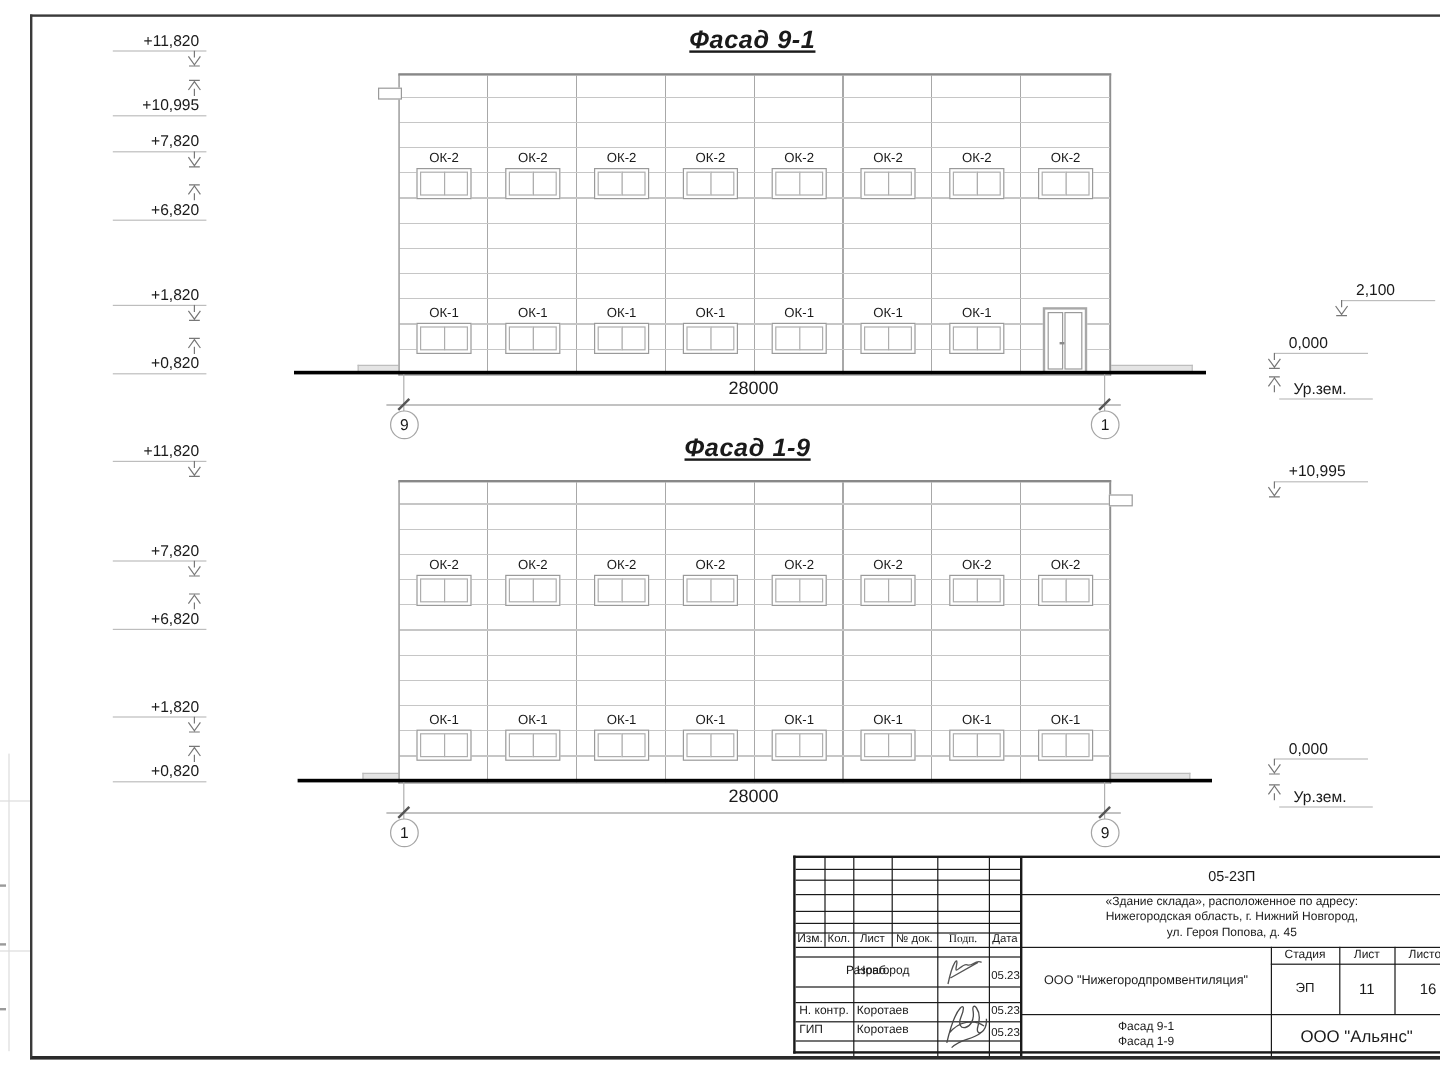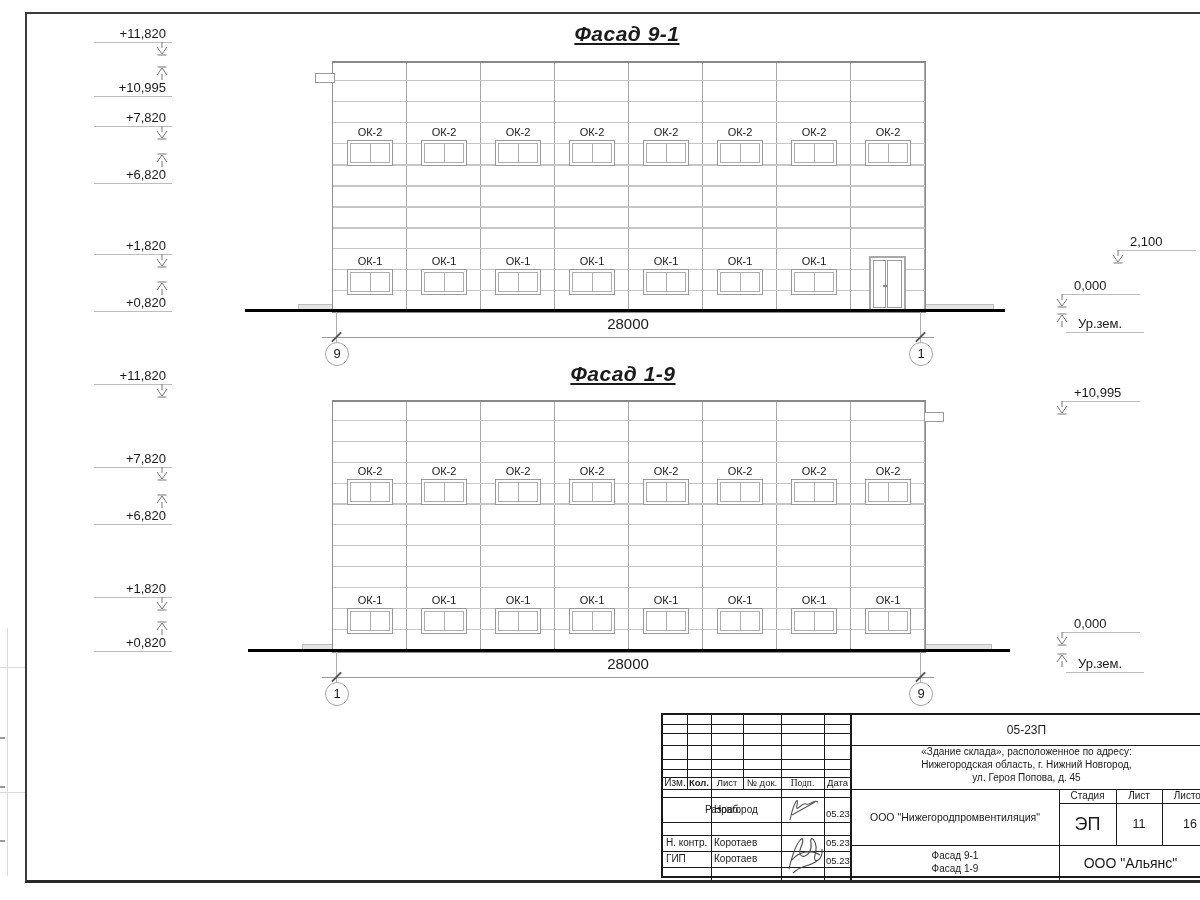--- a/index.html
+++ b/index.html
@@ -473,21 +473,21 @@
   <div class="hl" style="left:0;top:120px;width:188px;"></div>
   <div class="hl" style="left:0;top:136px;width:188px;"></div>
   <div class="hl" style="left:0;top:152px;width:188px;"></div>
 
   <div class="hl" style="left:188px;top:30px;width:351px;"></div>
   <div class="hl" style="left:188px;top:74px;width:351px;"></div>
   <div class="hl" style="left:396px;top:88px;width:143px;"></div>
   <div class="hl" style="left:188px;top:130px;width:351px;"></div>
 
   <div class="cell" style="left:0;top:62px;width:24px;height:12px;font-size:10px;">Изм.</div>
-  <div class="cell" style="left:24px;top:62px;width:24px;height:12px;font-size:9.5px;font-weight:bold;">Кол.</div>
+  <div class="cell" style="left:24px;top:62px;width:24px;height:12px;font-size:9.5px;">Кол.</div>
   <div class="cell" style="left:48px;top:62px;width:32px;height:12px;font-size:9.5px;">Лист</div>
   <div class="cell" style="left:80px;top:62px;width:38px;height:12px;font-size:9.5px;">№ док.</div>
   <div class="cell" style="left:118px;top:62px;width:43px;height:12px;font-size:9.5px;font-family:Liberation Serif, serif;">Подп.</div>
   <div class="cell" style="left:161px;top:62px;width:27px;height:12px;font-size:9.5px;text-align:right;">Дата</div>
 
   <div class="lcell" style="left:3px;top:89px;padding-left:39px;">Разраб.</div>
   <div class="lcell" style="left:51px;top:89px;">Новгород</div>
   <div class="lcell" style="left:163px;top:93px;font-size:9.5px;">05.23</div>
   <div class="lcell" style="left:3px;top:122px;">Н. контр.</div>
   <div class="lcell" style="left:51px;top:122px;">Коротаев</div>
@@ -504,21 +504,21 @@
   </svg>
 
   <div class="cell" style="left:188px;top:2px;width:351px;height:26px;font-size:12px;">05-23П</div>
   <div class="cell" style="left:188px;top:31px;width:351px;height:12px;">«Здание склада», расположенное по адресу:</div>
   <div class="cell" style="left:188px;top:44px;width:351px;height:12px;">Нижегородская область, г. Нижний Новгород,</div>
   <div class="cell" style="left:188px;top:57px;width:351px;height:12px;">ул. Героя Попова, д. 45</div>
   <div class="cell" style="left:188px;top:74px;width:208px;height:56px;font-size:10.5px;">ООО "Нижегородпромвентиляция"</div>
   <div class="cell" style="left:396px;top:74px;width:57px;height:14px;">Стадия</div>
   <div class="cell" style="left:453px;top:74px;width:46px;height:14px;">Лист</div>
   <div class="cell" style="left:499px;top:74px;width:56px;height:14px;">Листов</div>
-  <div class="cell" style="left:396px;top:88px;width:57px;height:42px;font-size:18px;">ЭП</div>
+  <div class="cell" style="left:396px;top:88px;width:57px;height:42px;font-size:11px;">ЭП</div>
   <div class="cell" style="left:453px;top:88px;width:46px;height:42px;font-size:12.5px;">11</div>
   <div class="cell" style="left:499px;top:88px;width:56px;height:42px;font-size:12.5px;">16</div>
   <div class="cell" style="left:188px;top:134px;width:208px;height:13px;">Фасад 9-1</div>
   <div class="cell" style="left:188px;top:147px;width:208px;height:13px;">Фасад 1-9</div>
   <div class="cell" style="left:396px;top:130px;width:143px;height:35px;font-size:14px;">ООО "Альянс"</div>
 </div>
 
 </div>
 
 </body></html>

